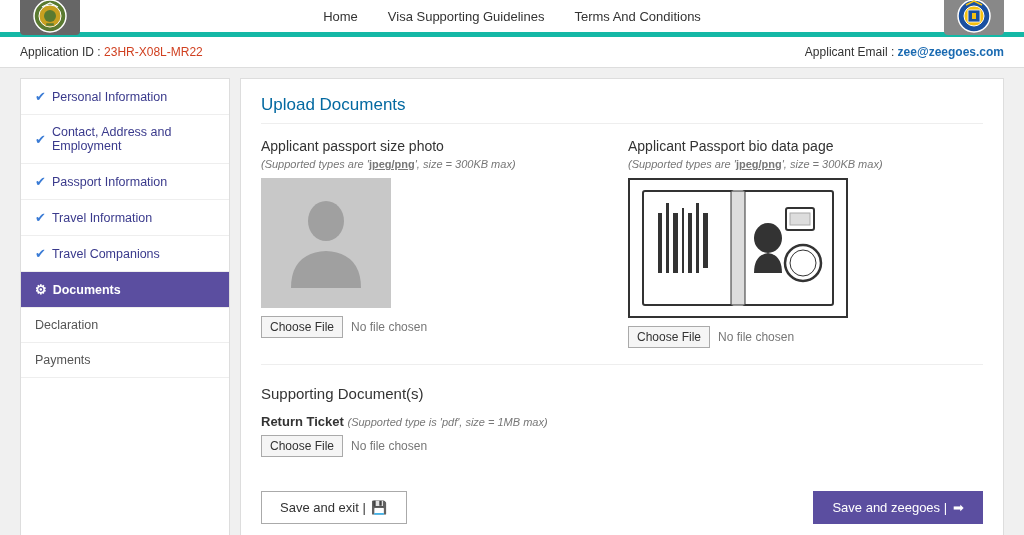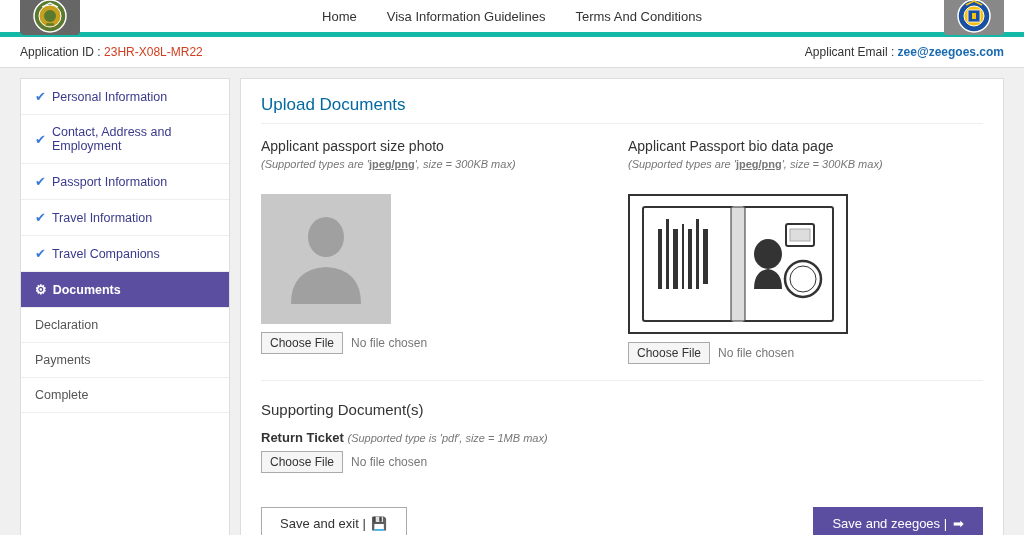--- a/index.html
+++ b/index.html
@@ -111,21 +111,21 @@
     }
     .upload-item h3 {
       font-size: 14px;
       font-weight: normal;
       margin-bottom: 4px;
       color: #333;
     }
     .upload-item .supported-text {
       font-size: 11px;
       color: #777;
-      margin-bottom: 24px;
+      margin-bottom: 8px;
       font-style: italic;
     }
     .supported-text strong { font-weight: bold; text-decoration: underline; font-style: normal; }
 
     
     .passport-photo-placeholder {
       width: 130px;
       height: 130px;
       background: #c8c8c8;
       display: flex;
@@ -215,21 +215,21 @@
     <svg class="nav-logo-svg" viewBox="0 0 60 38">
       <circle cx="30" cy="19" r="16" fill="#5a7a30" stroke="#fff" stroke-width="1.5"></circle>
       <circle cx="30" cy="19" r="11" fill="#c8a020" stroke="#fff" stroke-width="1"></circle>
       <circle cx="30" cy="19" r="6" fill="#5a7a30"></circle>
       <path d="M22 10 L30 6 L38 10" stroke="#fff" stroke-width="1.2" fill="none"></path>
       <rect x="26" y="26" width="8" height="3" fill="#5a7a30" stroke="#c8a020" stroke-width="0.5"></rect>
     </svg>
   </div>
   <div class="nav-links">
     <a href="#">Home</a>
-    <a href="#">Visa Information Guidelines</a>
+    <a href="#">Visa Supporting Guidelines</a>
     <a href="#">Terms And Conditions</a>
   </div>
   <div class="nav-logo-right">
     <svg class="nav-logo-svg" viewBox="0 0 60 38">
       <circle cx="30" cy="19" r="16" fill="#1a50a0" stroke="#fff" stroke-width="1.5"></circle>
       <circle cx="30" cy="19" r="10" fill="#f5c010" stroke="#fff" stroke-width="1"></circle>
       <path d="M24 13 L36 13 L36 25 L24 25 Z" fill="#1a50a0" stroke="#fff" stroke-width="0.8"></path>
       <path d="M28 16 L32 16 L32 22 L28 22 Z" fill="#f5c010"></path>
       <path d="M22 8 L30 4 L38 8" stroke="#f5c010" stroke-width="1.5" fill="none"></path>
     </svg>
@@ -272,23 +272,20 @@
     </div>
     <div class="sidebar-item active">
       <span class="gear-icon">⚙</span>
       <span>Documents</span>
     </div>
     <div class="sidebar-item">
       <span>Declaration</span>
     </div>
     <div class="sidebar-item">
       <span>Payments</span>
-    </div>
-    <div class="sidebar-item">
-      <span>Complete</span>
     </div>
   </aside>
 
   <main class="content">
     <h2 class="content-title">Upload Documents</h2>
 
     <div class="upload-grid">
 
       <div class="upload-item">
         <h3>Applicant passport size photo</h3>

